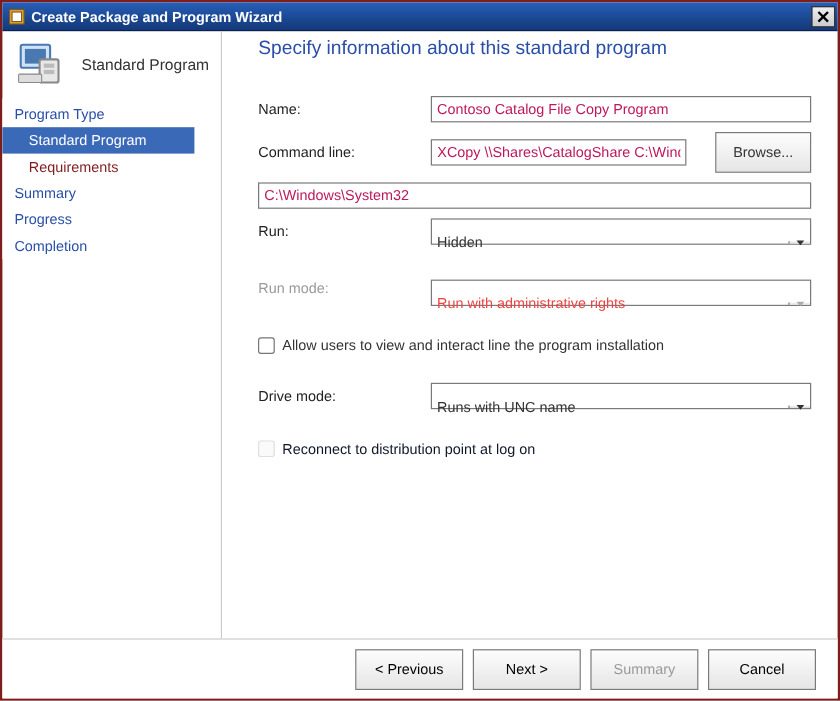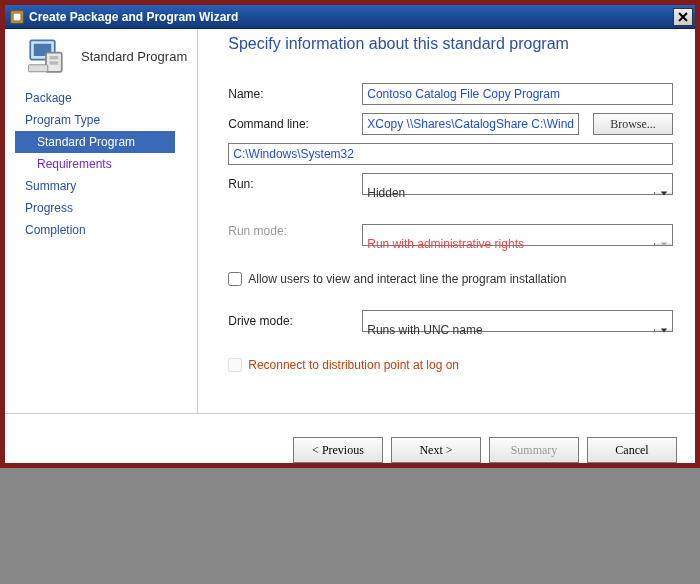--- a/index.html
+++ b/index.html
@@ -1,18 +1,18 @@
 <!DOCTYPE html>
 <html><head>
 <meta charset="utf-8">
 <style>
   * { box-sizing: border-box; font-family: Tahoma, "Segoe UI", Arial, sans-serif; }
   body { margin: 0; padding: 0; background: #888; }
   .window {
-    width: 700px; height: 468px; background: #fff; border: 5px solid #7f1d1d;
+    width: 700px; height: 584px; background: #fff; border: 2px solid #7f1d1d;
     display: flex; flex-direction: column; position: relative;
   }
   .titlebar {
     height: 24px; background: linear-gradient(to bottom, #2860b8 0%, #1e4f9e 40%, #1a4790 60%, #14397a 100%);
     color: #fff; display: flex; align-items: center; padding: 0 2px 0 4px; font-size: 12px;
     border-bottom: 1px solid #0a2050;
   }
   .titlebar .tb-icon { width: 16px; height: 16px; margin-right: 4px; display:flex; align-items:center; justify-content:center;}
   .titlebar .tb-title { flex: 1; font-weight: bold; }
   .titlebar .close-btn {
@@ -26,71 +26,70 @@
     display:flex; align-items:center; gap:14px;
     padding: 6px 10px 8px 10px;
   }
   .pc-icon { width:42px; height:42px; }
   .header-text { font-size:13px; color:#333; }
   .sidebar {
     width:160px; background:#fff; border-right: 0; padding: 2px 0 0 0;
     font-size: 12px;
   }
   .sidebar .step { padding: 4px 10px; color:#2a4fa8; cursor:default; }
-  .sidebar .substep { padding:4px 10px 4px 22px; color:#6d28d9; cursor:default;}
+  .sidebar .substep { padding:4px 10px 4px 22px; color:#7f1d1d; cursor:default;}
   .sidebar .active {
     background:#3b5998; background: #3a69b8; color:#fff;
   }
   .sidebar .active {
     background: #3a69b8;
   }
   .content {
     flex:1; padding: 4px 22px 6px 30px; font-size:12px; color:#333;
     border-left: 1px solid #ccc;
   }
   .content-heading {
     color:#2a4fa8; font-size:16px; margin: 2px 0 30px 0;
   }
-  .form-row { display:flex; align-items:center; margin-bottom:8px; gap:14px;}
+  .form-row { display:flex; align-items:center; margin-bottom:8px; gap:24px;}
   .form-row .lbl { width:120px; color:#222; }
   .form-row .lbl.disabled { color:#9a9a9a;margin-top:12px;}
   .txt {
     flex:1; height:22px; border:1px solid #7a7a7a; padding:2px 4px; font-size:12px;
-    background:#fff; color:#1d4ed8;
+    background:#fff; color:#be185d;
   }
   .sel {
     flex:1; height:22px; border:1px solid #7a7a7a; background:#fff;
     font-size:12px; display:flex; align-items:center; justify-content:space-between;
     padding: 18px 0 0 4px;
     text-align: center;
   }
   .sel.disabled { color:#ef4444; background:#fff;margin-top:21px; }
   .sel .arrow {
     width:18px; height:100%; border-left:1px solid #7a7a7a; background:linear-gradient(to bottom,#f5f5f5,#ddd);
     display:flex; align-items:center; justify-content:center;
   }
   .sel .arrow svg { width:8px; height:8px; }
   .btn {
-    height:22px; padding:4px 12px; border:1px solid #7a7a7a; background:linear-gradient(to bottom,#fdfdfd,#e5e5e5);
+    height:22px; padding:16px 12px; border:1px solid #7a7a7a; background:linear-gradient(to bottom,#fdfdfd,#e5e5e5);
     font-size:12px; display:inline-flex; align-items:center; justify-content:center; cursor:default;
     min-width: 80px;
-    font-family: Liberation Serif, serif;
   }
   .btn.disabled { color:#9a9a9a; }
   .chkrow { display:flex; align-items:center; gap:6px; margin: 4px 0 10px 0;}
   .chkrow input { width:14px; height:14px; margin:0; }
-  .chkrow.disabled label { color:#c2410c;}
+  .chkrow.disabled label { color:#0f172a;}
   .chkrow.disabled input { opacity:0.7;}
   .spacer { height: 14px; }
   .btnbar {
-    height:50px; border-top:1px solid #ccc; display:flex; align-items:flex-end;
+    height:50px; border-top:1px solid #ccc; display:flex; align-items:center;
     justify-content:flex-end; gap:8px; padding: 0 18px; background:#fff;
   }
   .btnbar .btn { min-width: 90px; height:26px;}
-  .left-col { display:flex; flex-direction:column;padding-left:10px; }
+  .left-col { display:flex; flex-direction:column; }
 </style>
 </head>
 <body>
 
 <div class="window">
 
   <div class="titlebar">
     <span class="tb-icon">
       <svg viewBox="0 0 16 16">
           <rect x="2" y="2" width="12" height="12" fill="#e8b040" stroke="#8a5a10"></rect>
@@ -118,21 +117,20 @@
               <rect x="24" y="20" width="18" height="22" rx="2" fill="#e8e8e8" stroke="#888" stroke-width="2"></rect>
               <rect x="28" y="24" width="10" height="4" fill="#bbb"></rect>
               <rect x="28" y="30" width="10" height="4" fill="#bbb"></rect>
               <rect x="4" y="34" width="22" height="8" rx="1" fill="#ddd" stroke="#888"></rect>
             </svg>
           </span>
           <span class="header-text">Standard Program</span>
         </div>
 
         <div class="sidebar">
-          <div class="step">Package</div>
           <div class="step">Program Type</div>
           <div class="substep active">Standard Program</div>
           <div class="substep">Requirements</div>
           <div class="step">Summary</div>
           <div class="step">Progress</div>
           <div class="step">Completion</div>
         </div>
       </div>
 
       <div class="content">

